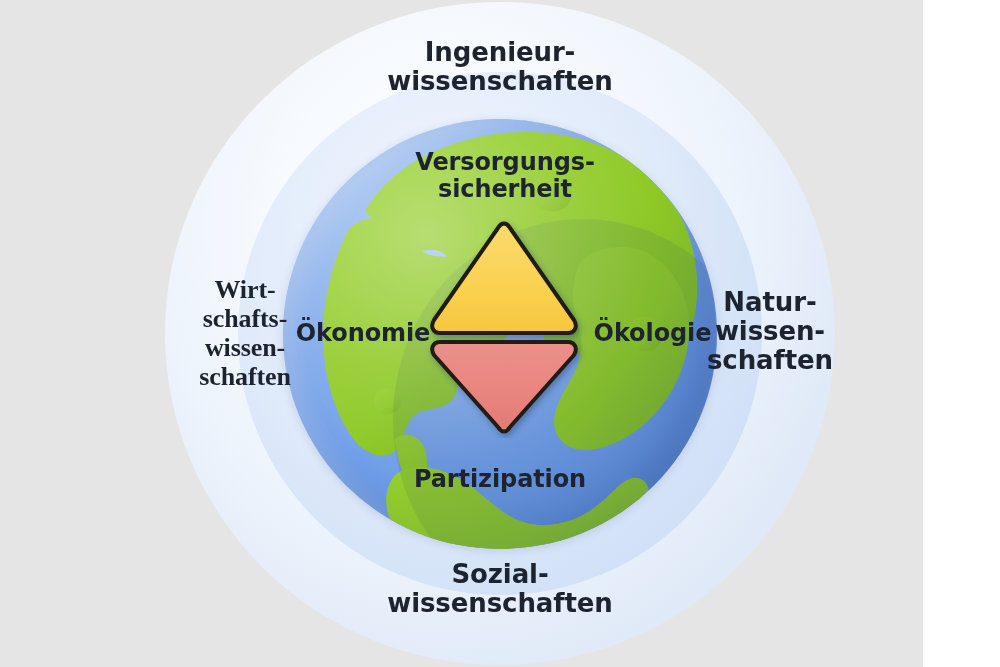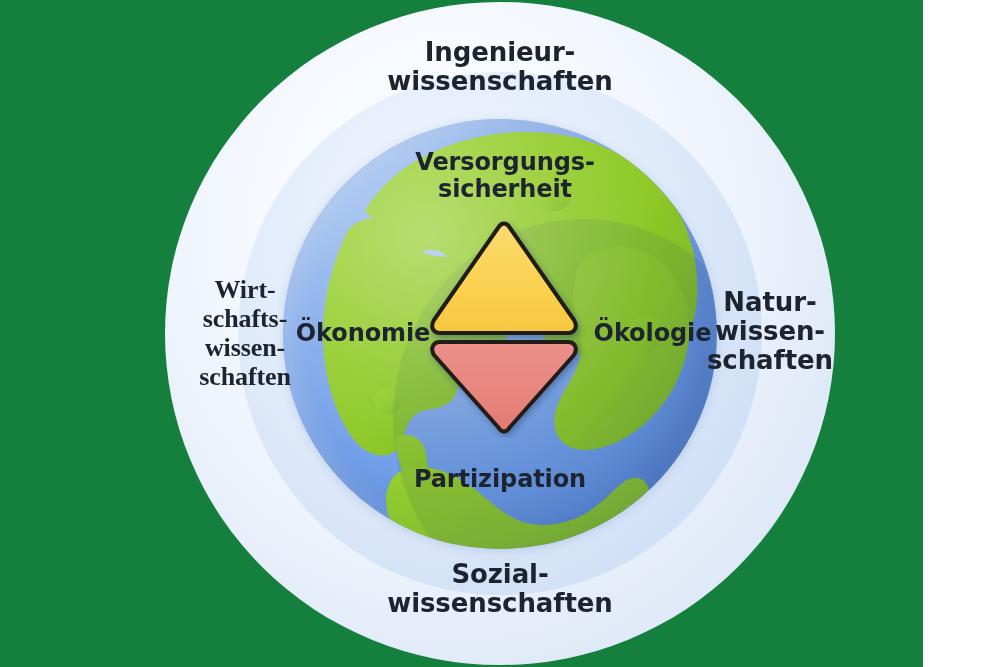--- a/index.html
+++ b/index.html
@@ -12,21 +12,21 @@
     width: 1000px;
     height: 667px;
     overflow: hidden;
     font-family: "DejaVu Sans", "Liberation Sans", sans-serif;
   }
 
   #stage {
     position: relative;
     width: 923px;
     height: 667px;
-    background: #15803d;
+    background: #e5e5e5;
   }
 
   
   .ring-outer {
     position: absolute;
     left: 165px;
     top: 2px;
     width: 670px;
     height: 663px;
     border-radius: 50%;

